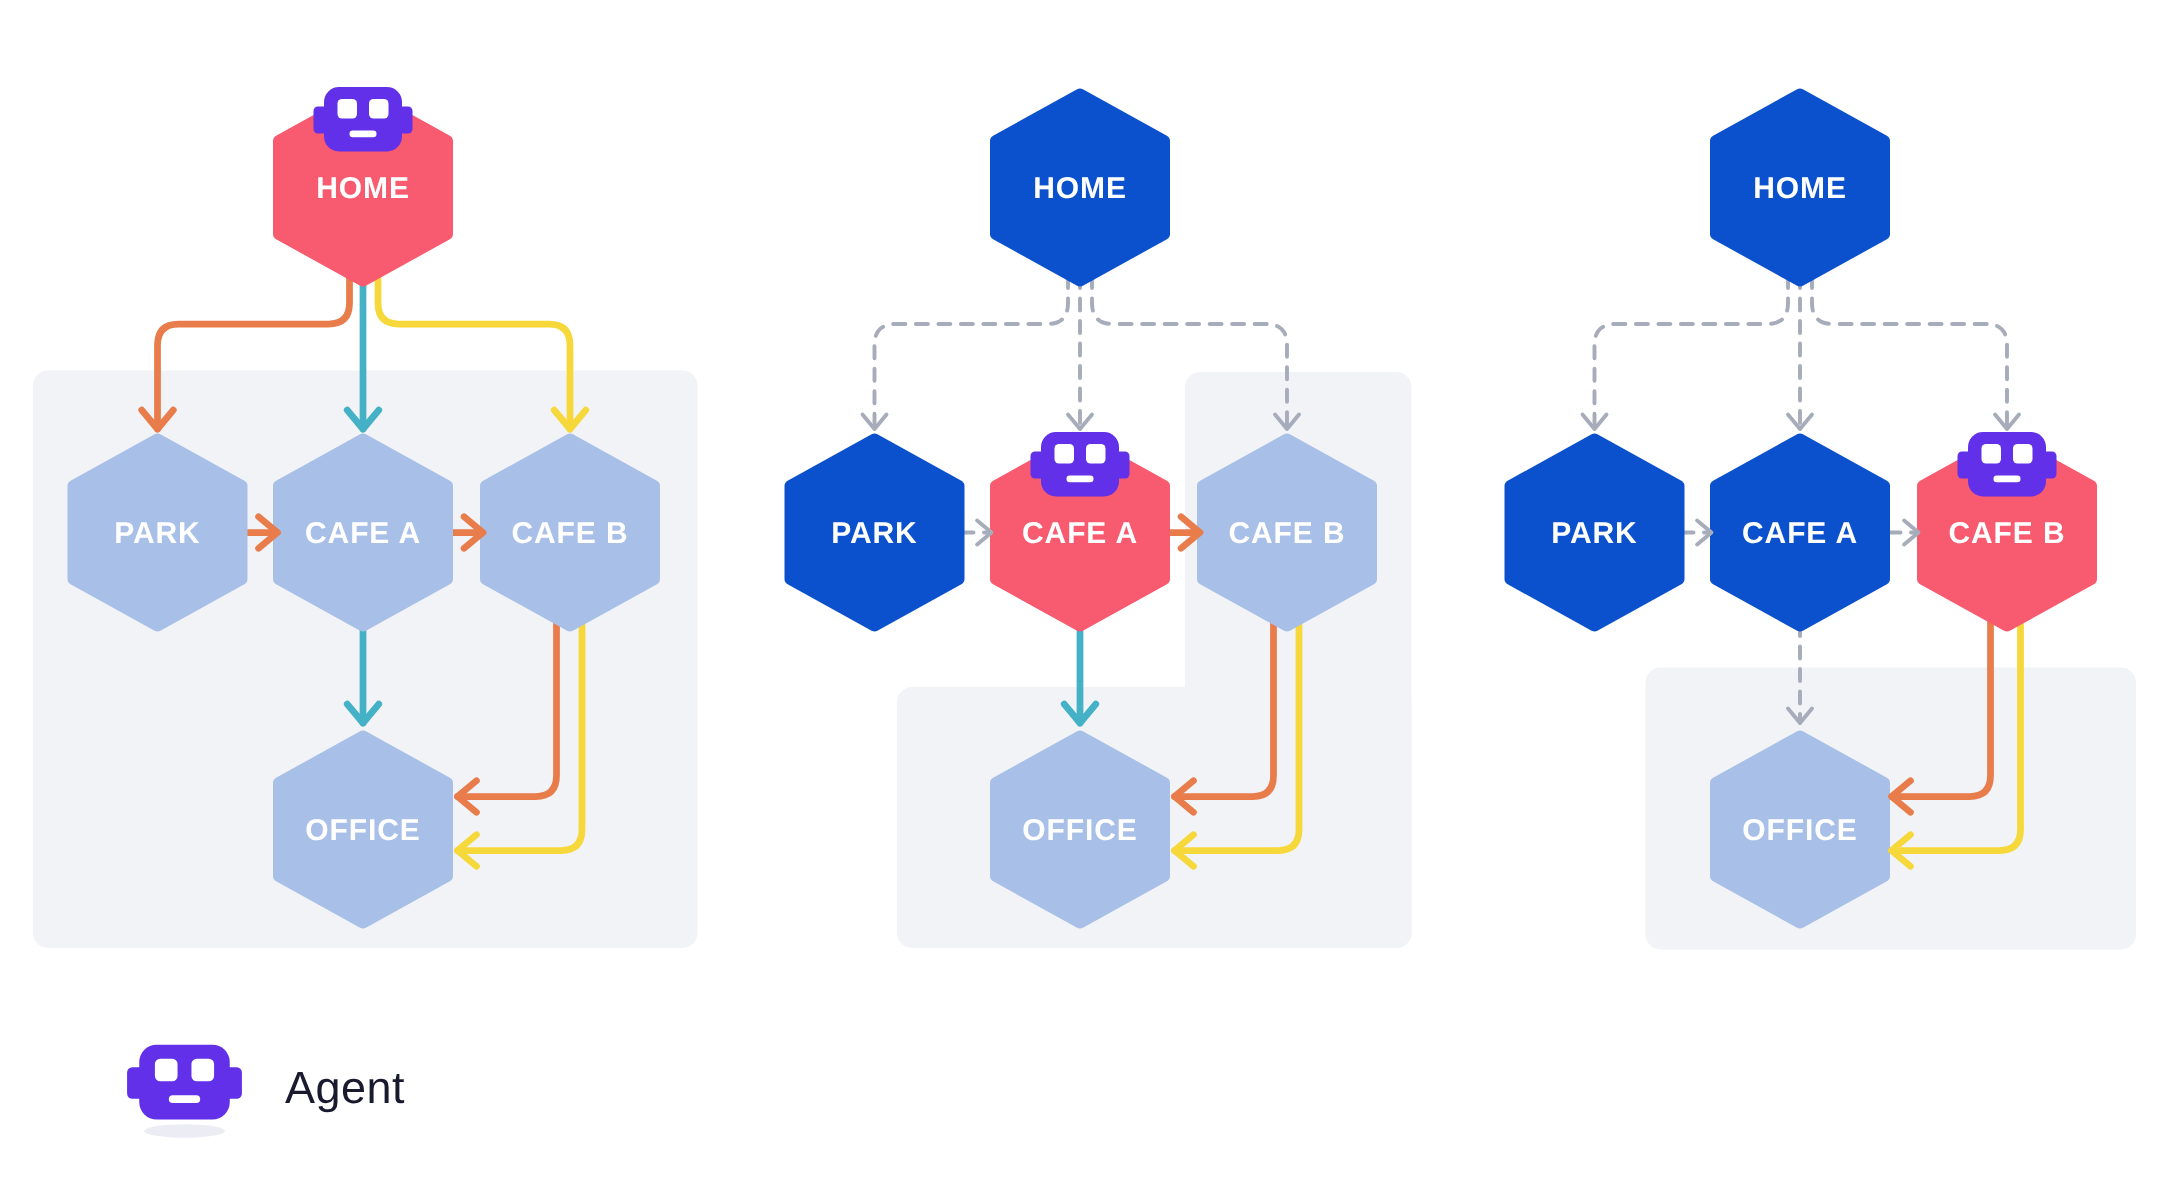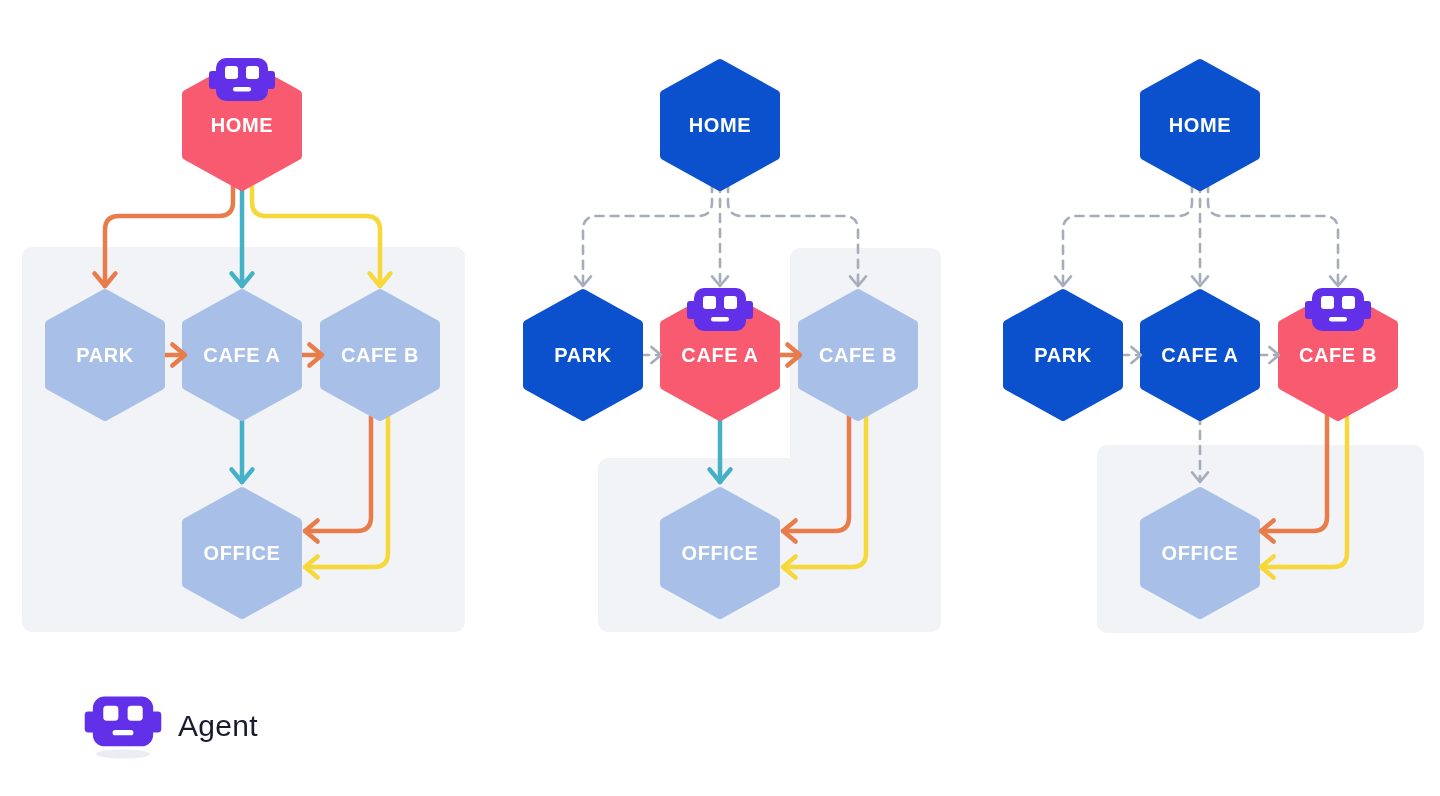--- a/index.html
+++ b/index.html
@@ -7,21 +7,21 @@
     width:1440px;height:796px;position:relative;background:#ffffff;
     font-family:"Liberation Sans", sans-serif;overflow:hidden;
   }
   #diagram-canvas{position:absolute;left:0;top:0;}
   .legend{
     position:absolute;left:84px;top:692px;
     display:flex;align-items:center;
   }
   .legend-label{
     font-size:30px;color:#191a2e;letter-spacing:0.3px;
-    margin-left:16px;font-weight:400;
+    margin-left:28px;font-weight:400;
   }
 </style>
 </head>
 <body>
 
 <svg id="diagram-canvas" width="1440" height="796" viewBox="0 0 1440 796">
     <g>
       <rect x="22" y="247" width="443" height="385" rx="10" fill="#F1F3F6"></rect>
       <path d="M233 184 L233 202 Q233 216 219 216 L119 216 Q105 216 105 230 L105 286" fill="none" stroke="#E97C4B" stroke-width="4.5" stroke-linecap="round" stroke-linejoin="round" stroke-dasharray="none"></path>
       <path d="M242 184 L242 286" fill="none" stroke="#45B1C6" stroke-width="4.5" stroke-linecap="round" stroke-linejoin="round" stroke-dasharray="none"></path>

